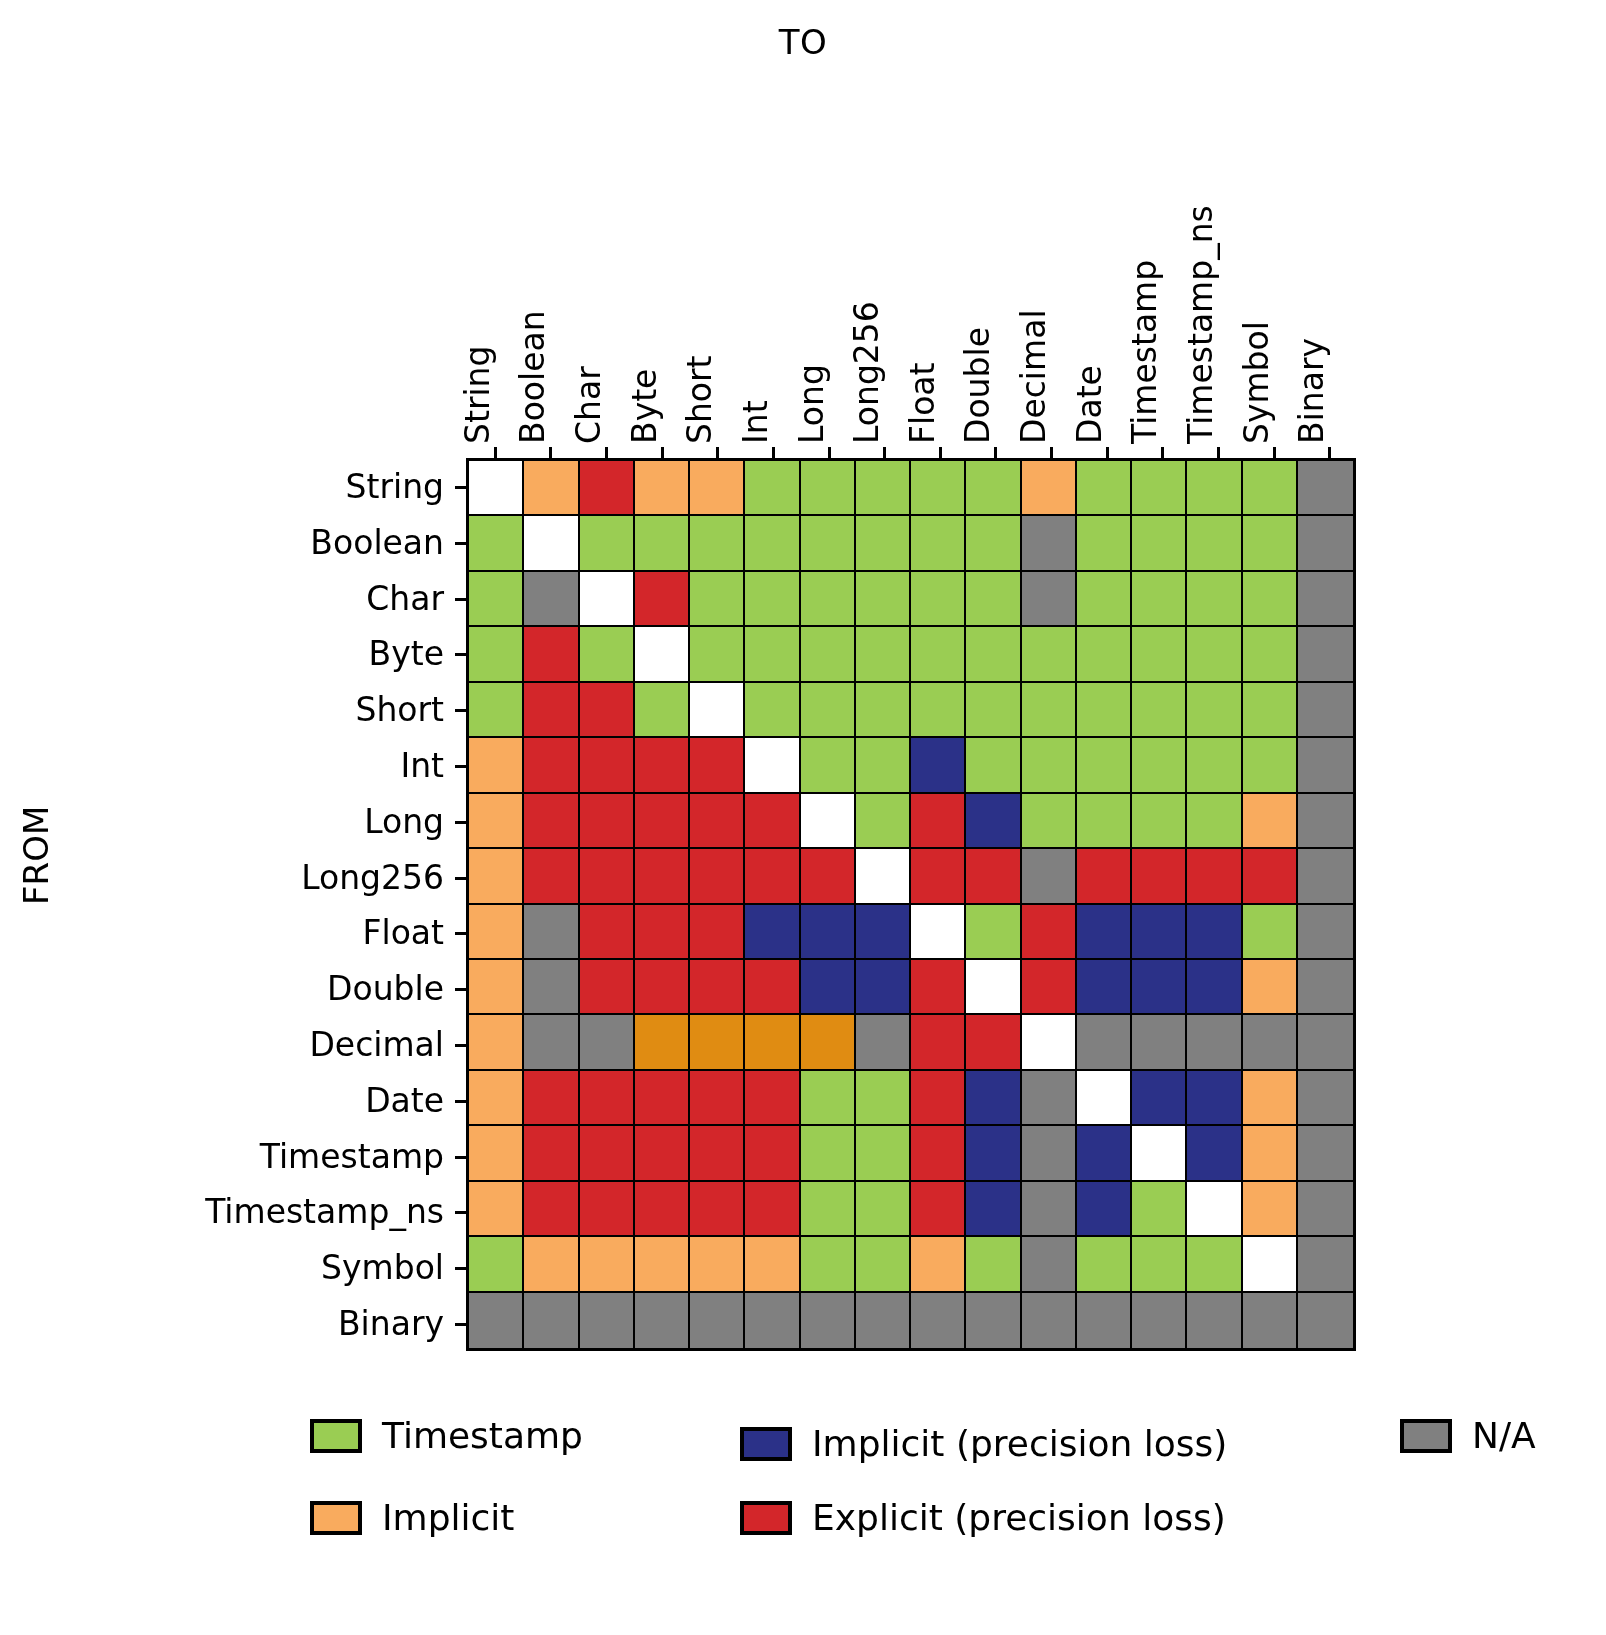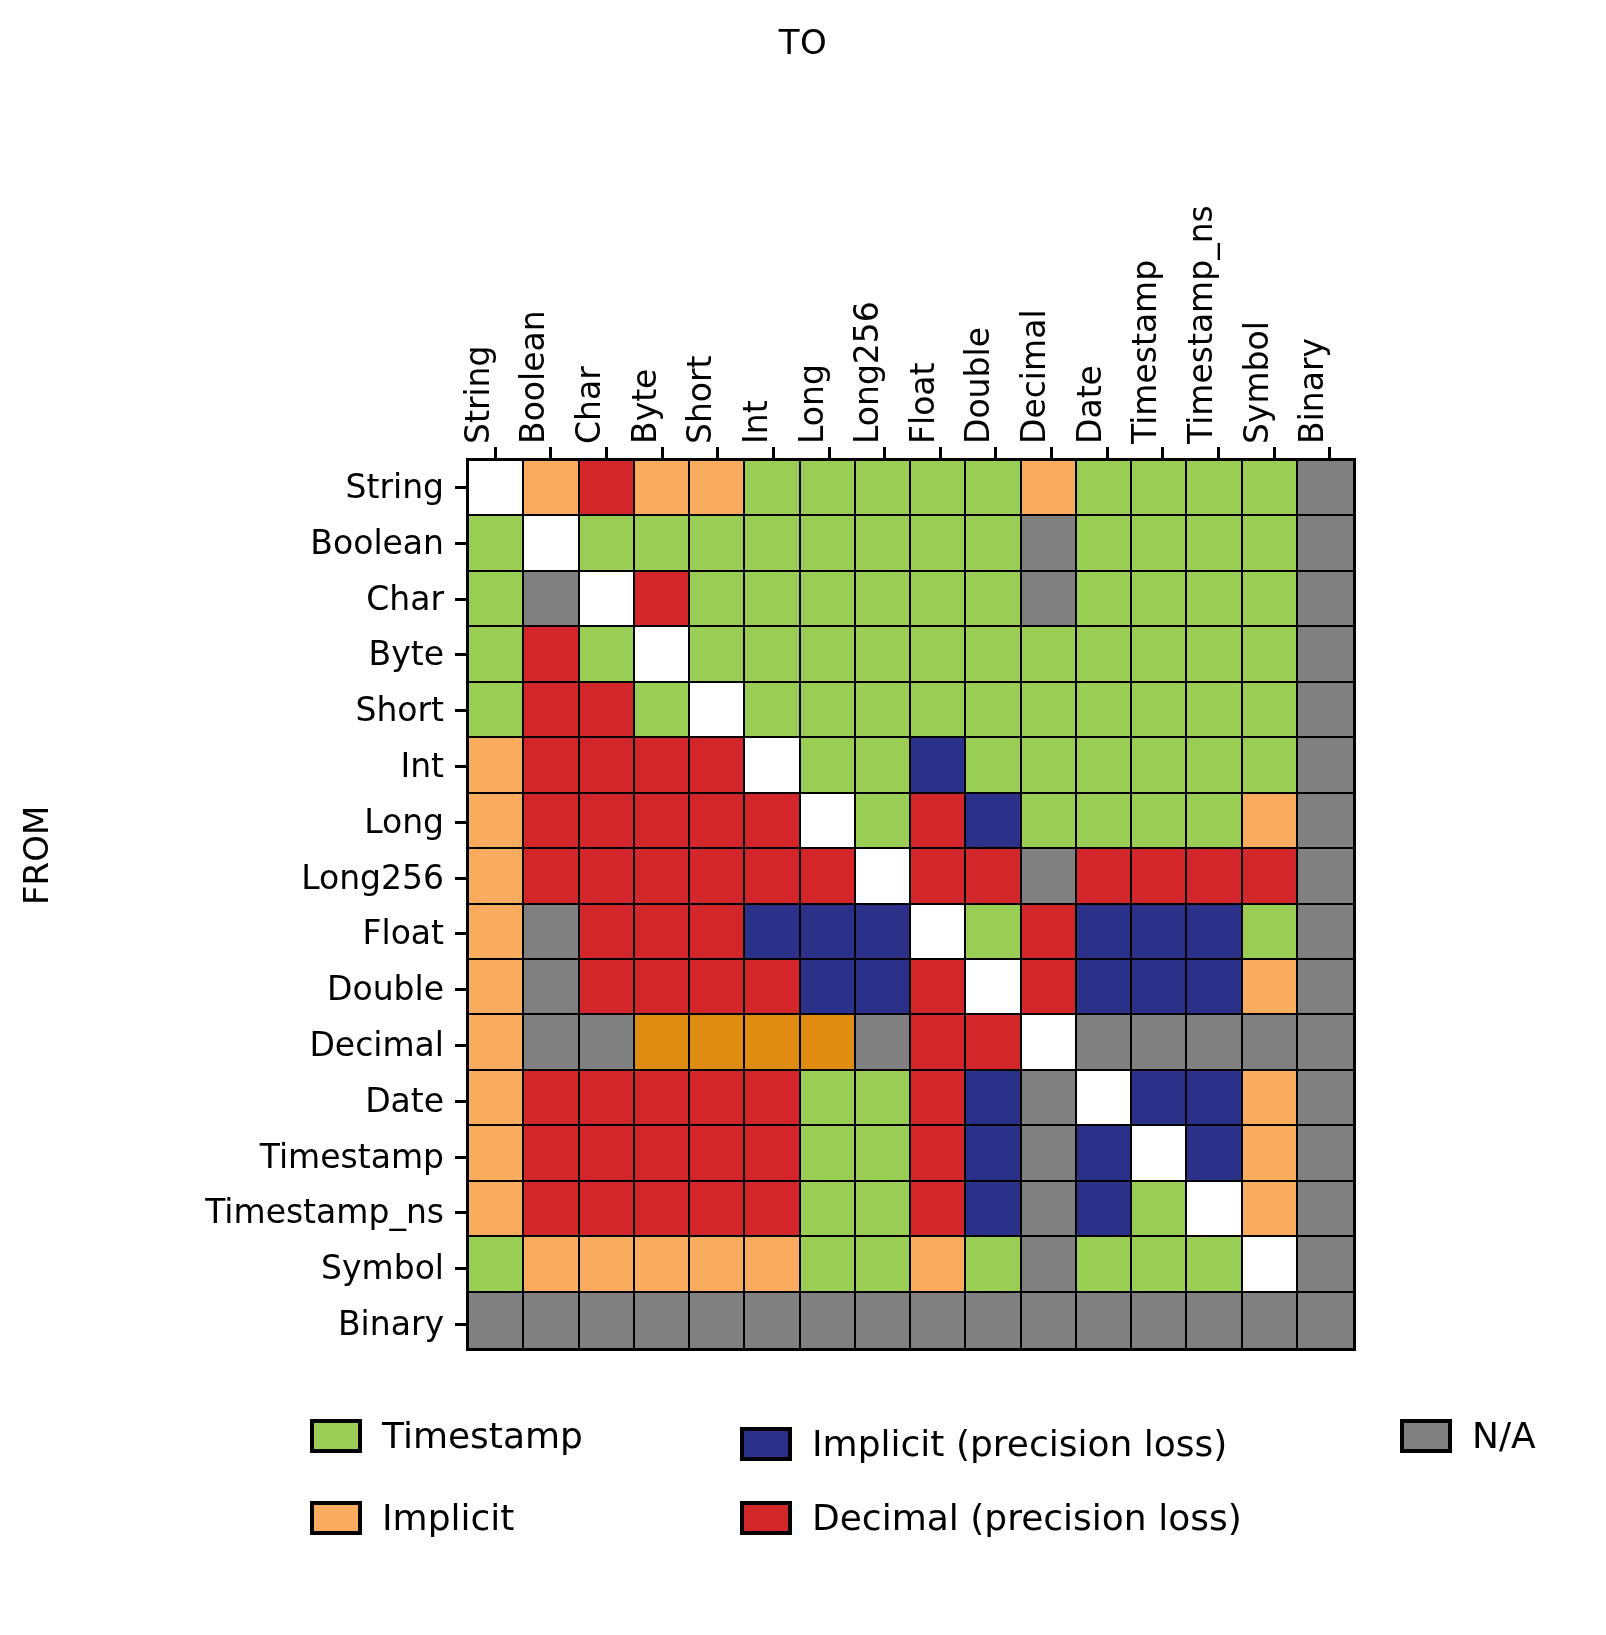--- a/index.html
+++ b/index.html
@@ -480,15 +480,15 @@
     <div class="legend-item" style="left: 1090px; top: 10px;">
       <div class="legend-swatch" style="background: rgb(128, 128, 128);"></div>
       <div class="legend-label">N/A</div>
     </div>
     <div class="legend-item" style="left: 0px; top: 92px;">
       <div class="legend-swatch" style="background: rgb(249, 171, 94);"></div>
       <div class="legend-label">Implicit</div>
     </div>
     <div class="legend-item" style="left: 430px; top: 92px;">
       <div class="legend-swatch" style="background: rgb(211, 38, 42);"></div>
-      <div class="legend-label">Decimal (precision loss)</div>
+      <div class="legend-label">Explicit (precision loss)</div>
     </div>
   </div>
 
 </body></html>

